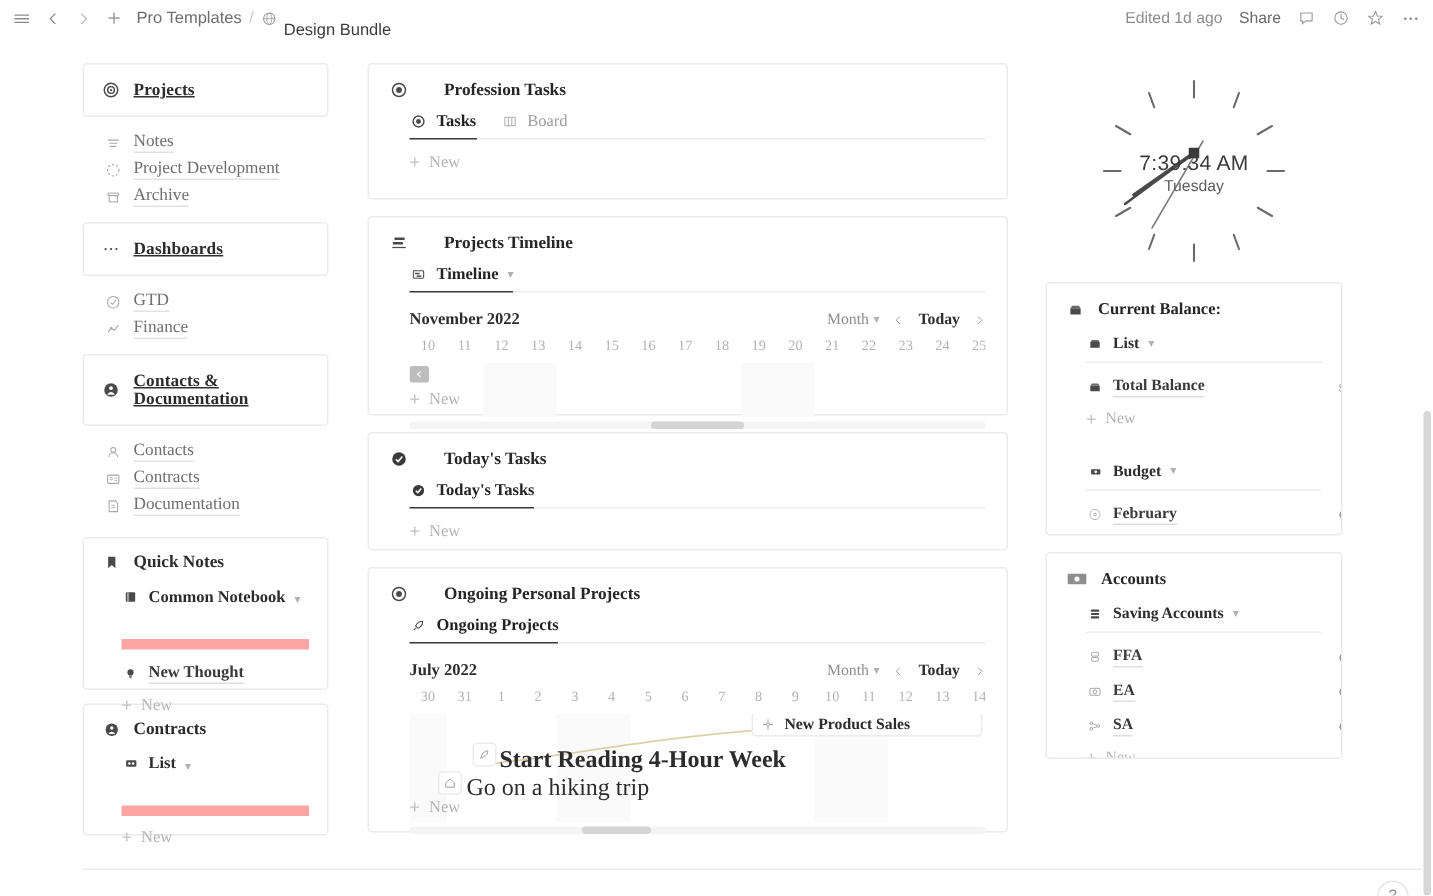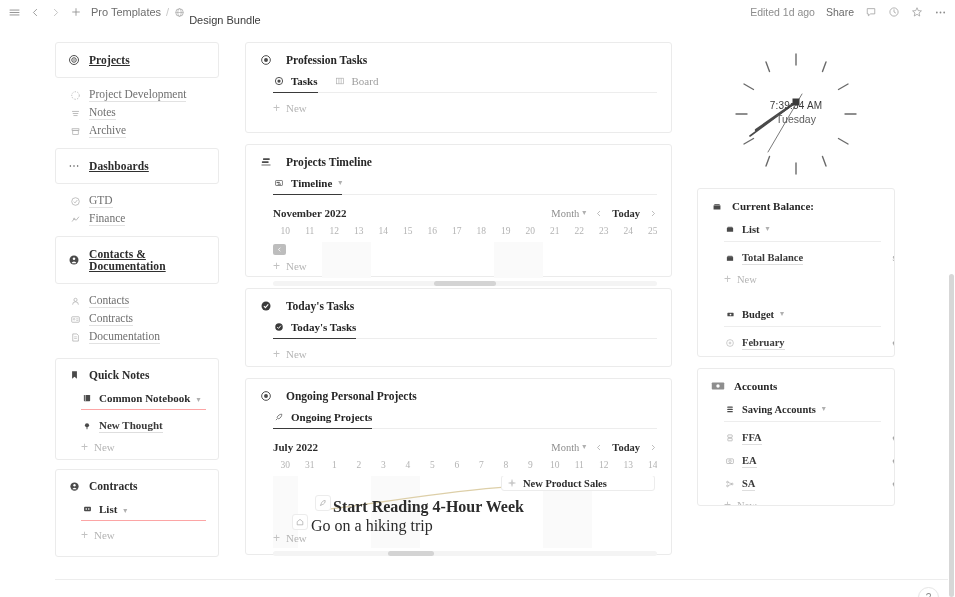--- a/index.html
+++ b/index.html
@@ -86,40 +86,40 @@
   .ico svg{ display:block; }
 
   
   .blk-card{
     border:1px solid #ebebeb; border-radius:3px; padding:10px 12px 12px 12px;
   }
   .blk-head{ display:flex; align-items:center; gap:9px; cursor:pointer;font-family:Liberation Serif, serif; }
   .blk-head .ttl{ font-weight:bold; font-size:11.5px; color:#2c2c2c; }
   .blk-sub{
     display:flex; align-items:flex-end; gap:6px; margin:11px 0 0 13px;
-    padding-bottom:5px; border-bottom:1px solid #fca5a5; cursor:pointer;
+    padding-bottom:22px; border-bottom:7px solid #fca5a5; cursor:pointer;
   }
   .blk-sub .ttl{ font-weight:bold; font-size:11px; color:#2c2c2c; }
   .chev{ color:#b0b0b0; font-size:8px; line-height:1; }
   .blk-row{
     display:flex; align-items:center; gap:6px; margin:9px 0 0 13px; cursor:pointer;
   }
   .blk-row .lbl{ font-size:11px; color:#3a3a3a; font-weight:bold; border-bottom:1px solid #dedede; line-height:13px;}
   .newrow{
     display:flex; align-items:center; gap:6px; margin:8px 0 0 13px;
     color:#b4b4b4; font-size:11px; cursor:pointer;
   }
   .newrow .plus{ font-size:12px; line-height:1; color:#c2c2c2; font-family:"Liberation Sans",sans-serif;}
 
   
   .m-card{
     border:1px solid #ebebeb; border-radius:3px; background:#fff;
     padding:11px 14px 14px 14px; margin-bottom:11px; position:relative;
   }
-  .m-head{ display:flex; align-items:center; gap:14px; }
+  .m-head{ display:flex; align-items:center; gap:24px; }
   .m-head .ttl{ font-weight:bold; font-size:11.5px; color:#262626; }
   .tabs{
     display:flex; align-items:flex-end; gap:16px; margin:9px 0 0 13px;
     border-bottom:1px solid #ededed; position:relative;
   }
   .tab{
     display:flex; align-items:center; gap:6px; padding-bottom:5px;
     font-size:11px; color:#9e9e9e; cursor:pointer; position:relative;
   }
   .tab.active{ color:#232323; font-weight:bold; }
@@ -186,21 +186,21 @@
   }
   .clock{
     position:absolute; left:50%; top:2px; transform:translateX(-50%);
     width:140px; height:140px;
   }
   .clock-text{
     position:absolute; left:0; right:0; top:58px; text-align:center;
   }
   .clock-time{
     font-family:"Liberation Sans","DejaVu Sans",sans-serif;
-    font-size:10px; color:#3a3a3a; letter-spacing:.2px;
+    font-size:14px; color:#3a3a3a; letter-spacing:.2px;
   }
   .clock-day{
     font-family:"Liberation Sans","DejaVu Sans",sans-serif;
     font-size:10.5px; color:#5d5d5d; margin-top:2px;
   }
 
   .r-card{
     border:1px solid #ebebeb; border-radius:3px; background:#fff;
     padding:11px 13px 12px 13px; margin-bottom:11px; overflow:hidden;
   }
@@ -332,36 +332,36 @@
             <circle cx="8" cy="8" r="3" fill="none" stroke="#4a4a4a" stroke-width="1.3"></circle>
             <circle cx="8" cy="8" r="1" fill="#4a4a4a"></circle>
           </svg>
       </span>
       <span class="ttl">Projects</span>
     </div>
     <div class="side-links">
       <div class="side-link">
         <span class="ico">
           <svg width="11" height="11" viewBox="0 0 16 16">
-              <circle cx="8" cy="8" r="5.5" fill="none" stroke="#a8a8a8" stroke-width="1.1" stroke-dasharray="2 2"></circle>
-            </svg>
-        </span>
-        <span class="lbl">Project Development</span>
-      </div>
-      <div class="side-link">
-        <span class="ico">
-          <svg width="11" height="11" viewBox="0 0 16 16">
               <g stroke="#a8a8a8" stroke-width="1.1">
                 <line x1="3" y1="5" x2="13" y2="5"></line>
                 <line x1="4" y1="8" x2="12" y2="8"></line>
                 <line x1="5" y1="11" x2="11" y2="11"></line>
               </g>
             </svg>
         </span>
         <span class="lbl">Notes</span>
+      </div>
+      <div class="side-link">
+        <span class="ico">
+          <svg width="11" height="11" viewBox="0 0 16 16">
+              <circle cx="8" cy="8" r="5.5" fill="none" stroke="#a8a8a8" stroke-width="1.1" stroke-dasharray="2 2"></circle>
+            </svg>
+        </span>
+        <span class="lbl">Project Development</span>
       </div>
       <div class="side-link">
         <span class="ico">
           <svg width="11" height="11" viewBox="0 0 16 16">
               <rect x="3" y="4" width="10" height="2.2" fill="none" stroke="#a8a8a8" stroke-width="1"></rect>
               <rect x="4" y="6.5" width="8" height="6" fill="none" stroke="#a8a8a8" stroke-width="1"></rect>
             </svg>
         </span>
         <span class="lbl">Archive</span>
       </div>

